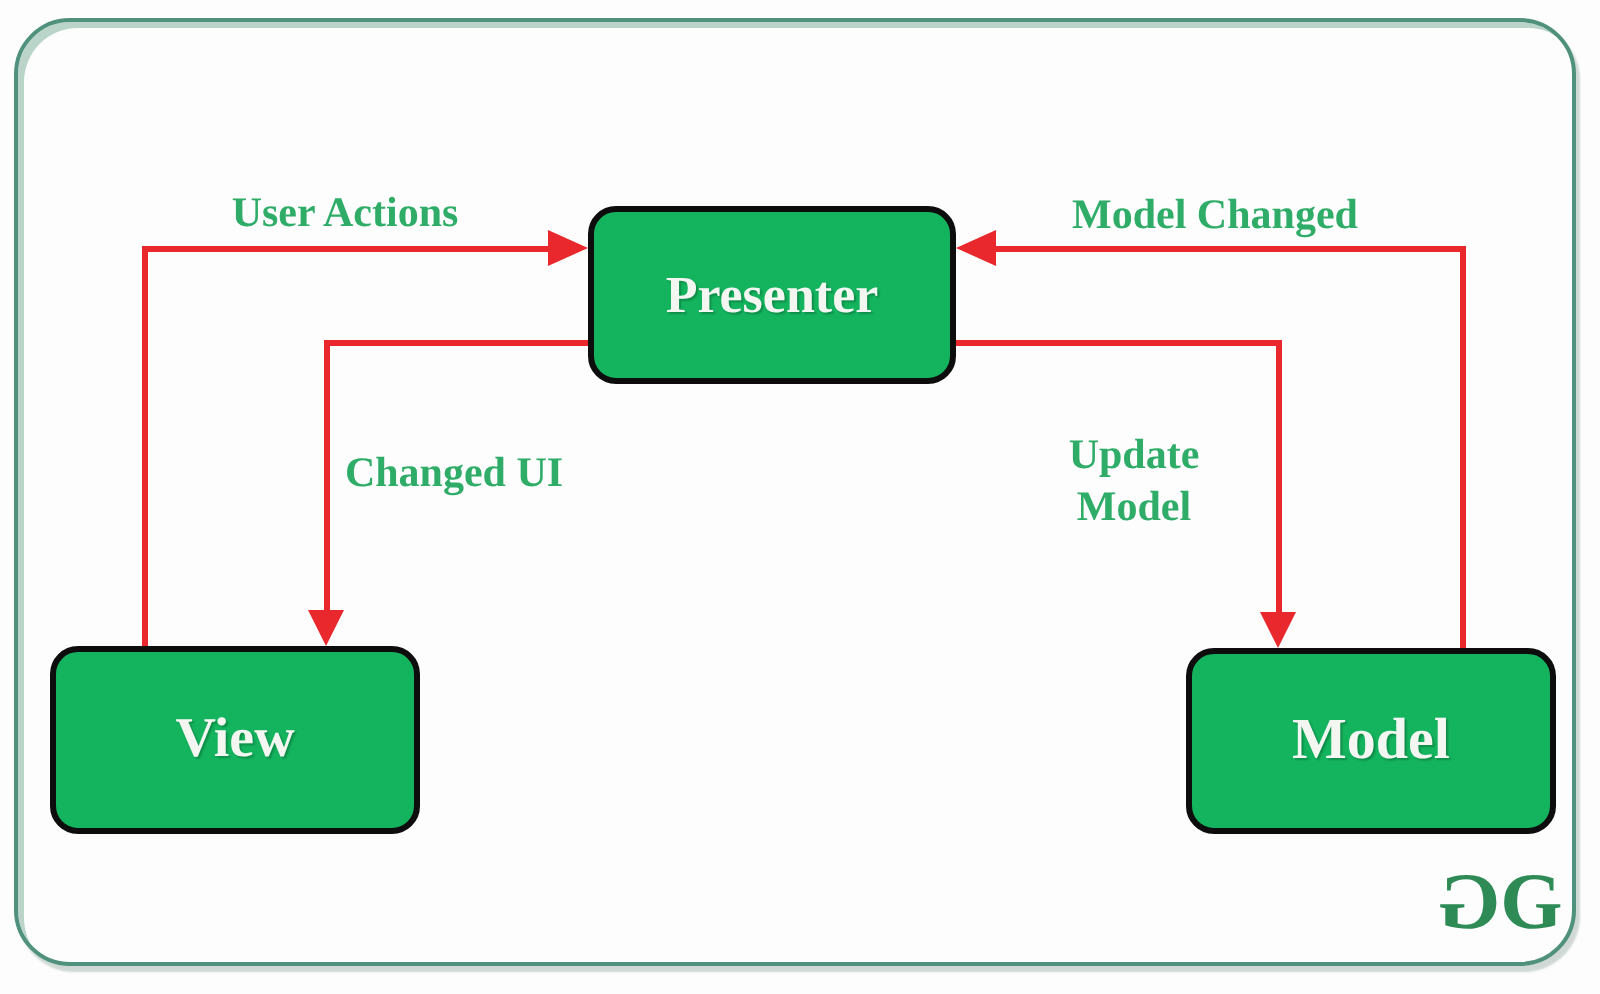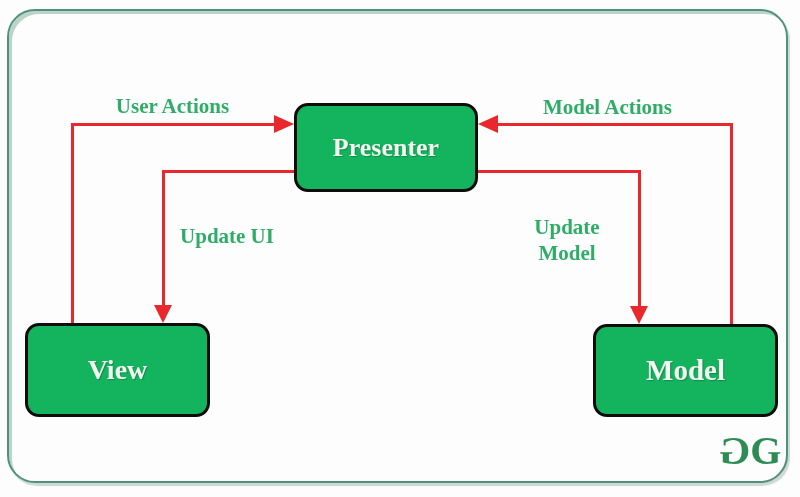--- a/index.html
+++ b/index.html
@@ -95,26 +95,26 @@
   <div class="frame"></div>
 
   <div class="seg seg-v" style="left:71px; top:125px; height:198px;"></div>
   <div class="seg seg-h" style="left:71px; top:123px; width:205px;"></div>
   <div class="head head-right" style="left:274px; top:115px;"></div>
   <div class="edge-label label-user-actions">User Actions</div>
 
   <div class="seg seg-v" style="left:730px; top:125px; height:199px;"></div>
   <div class="seg seg-h" style="left:498px; top:123px; width:235px;"></div>
   <div class="head head-left" style="left:478px; top:115px;"></div>
-  <div class="edge-label label-model-changed">Model Actions</div>
+  <div class="edge-label label-model-changed">Model Changed</div>
 
   <div class="seg seg-h" style="left:162px; top:170px; width:132px;"></div>
   <div class="seg seg-v" style="left:162px; top:170px; height:136px;"></div>
   <div class="head head-down" style="left:154px; top:305px;"></div>
-  <div class="edge-label label-update-ui">Update UI</div>
+  <div class="edge-label label-update-ui">Changed UI</div>
 
   <div class="seg seg-h" style="left:478px; top:170px; width:163px;"></div>
   <div class="seg seg-v" style="left:638px; top:170px; height:137px;"></div>
   <div class="head head-down" style="left:630px; top:306px;"></div>
   <div class="edge-label label-update-model">Update
 Model</div>
 
   <div class="node node-presenter">
     <span>Presenter</span>
   </div>

